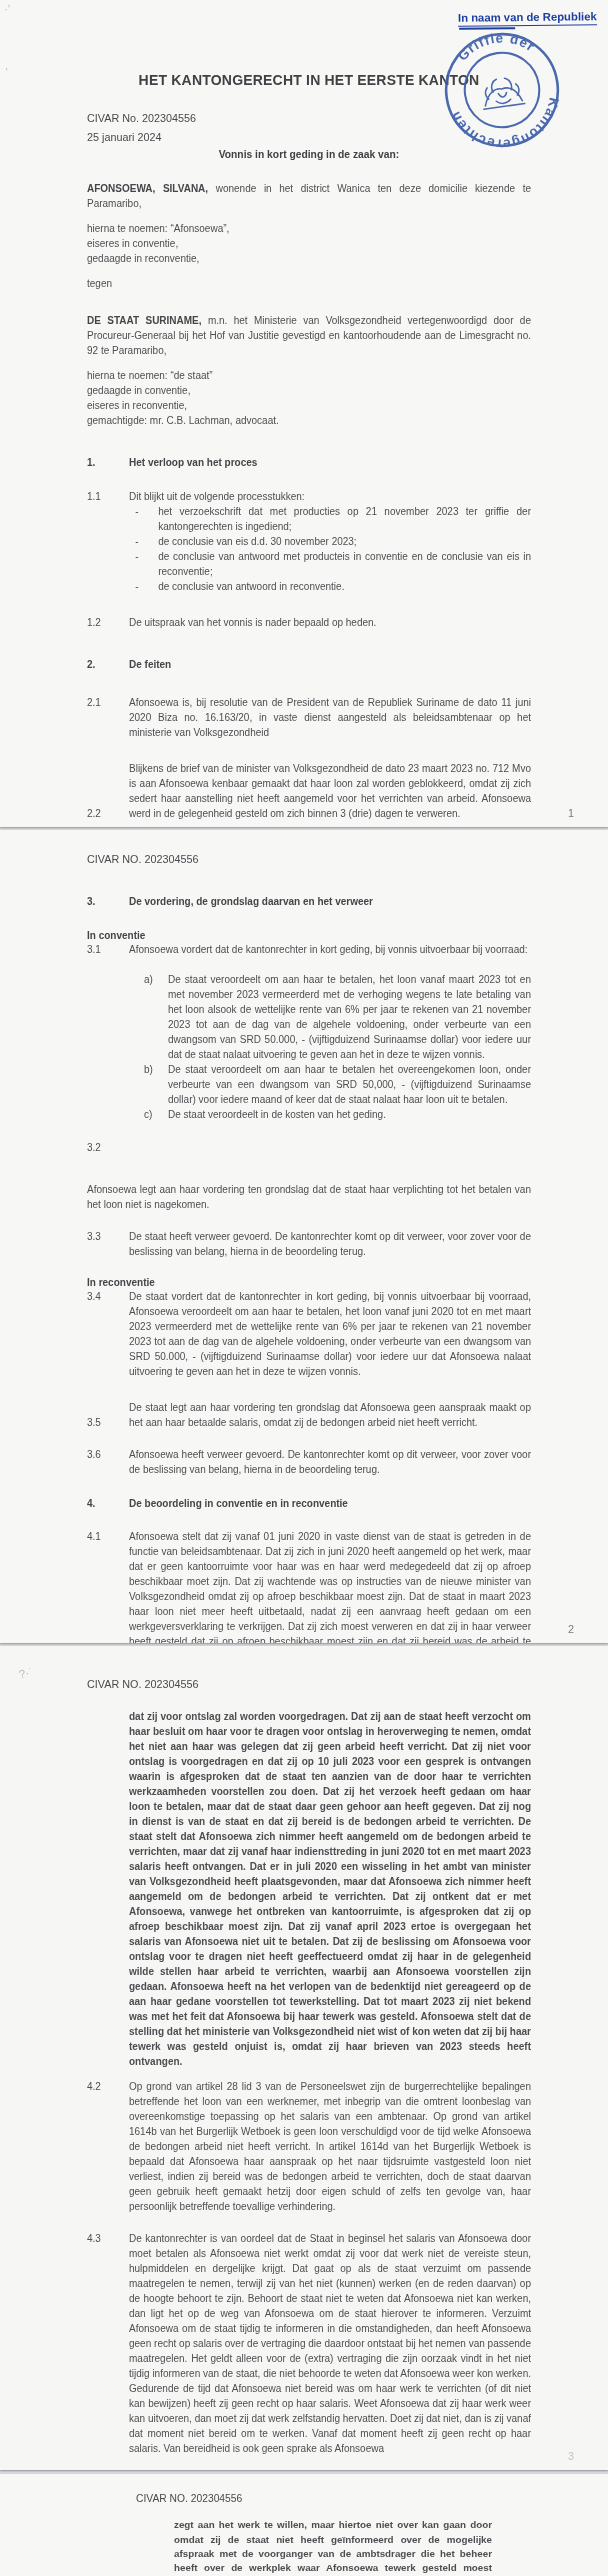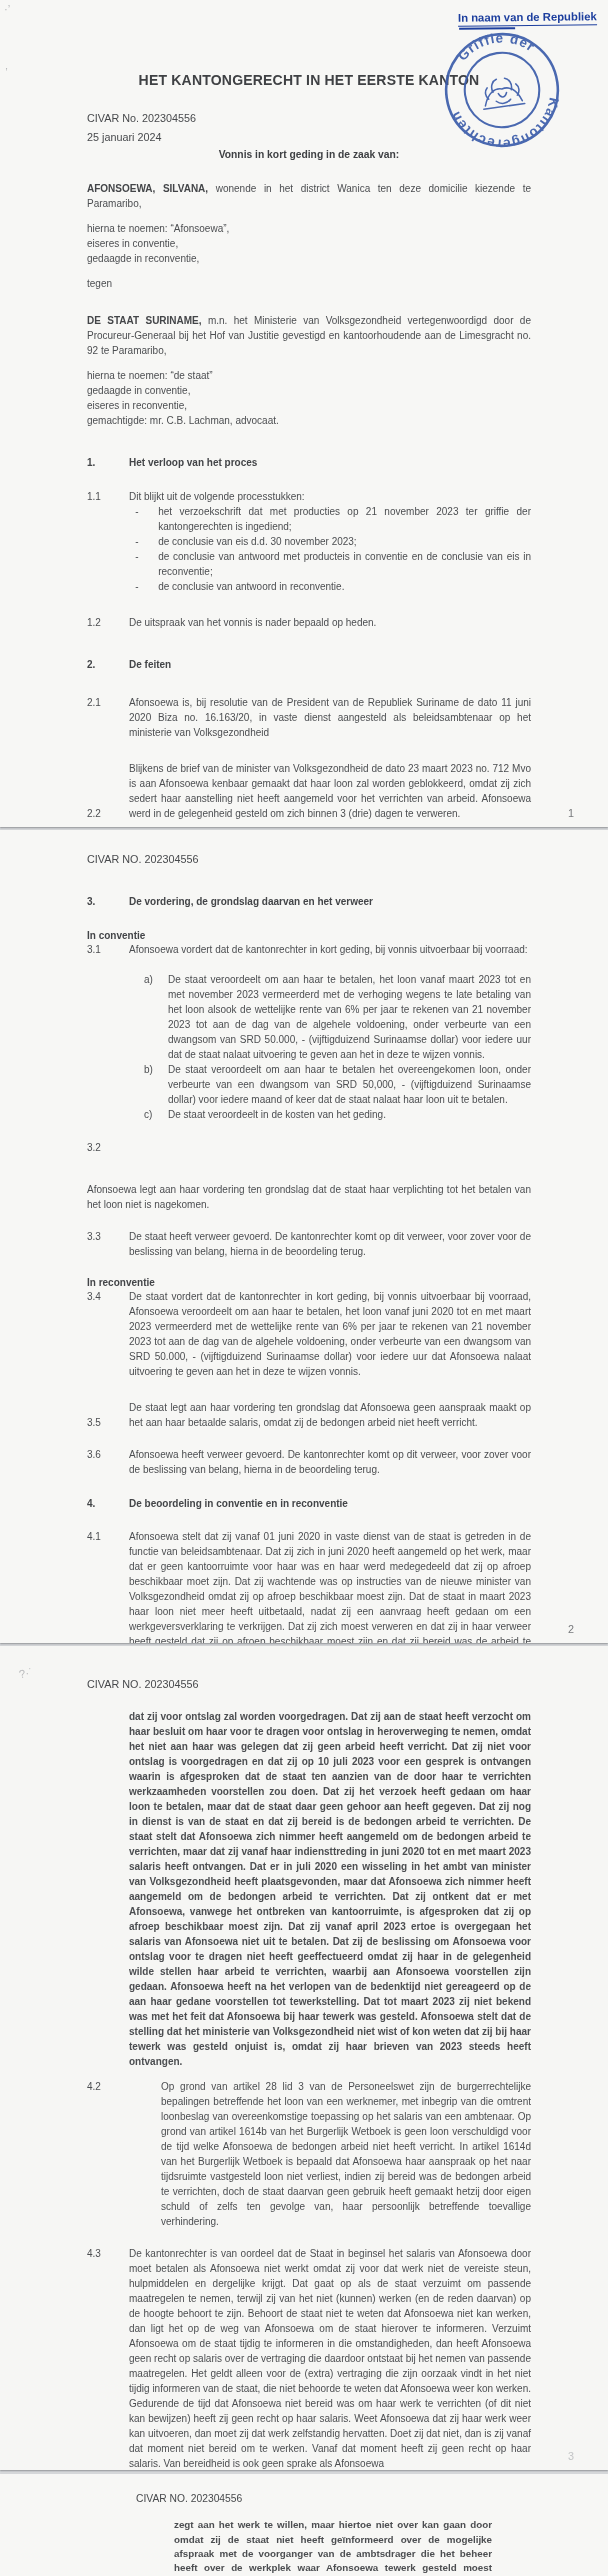--- a/index.html
+++ b/index.html
@@ -240,21 +240,21 @@
     <div class="pageno">2</div>
   </section>
 
   <section class="page p3">
     <span class="artifact" style="left:18.5px;top:20.6px;transform:rotate(-10deg);">?·˙</span>
 
     <div class="civar-h">CIVAR NO. 202304556</div>
 
     <p class="txt cont-par" style="margin-left:42px;">dat zij voor ontslag zal worden voorgedragen. Dat zij aan de staat heeft verzocht om haar besluit om haar voor te dragen voor ontslag in heroverweging te nemen, omdat het niet aan haar was gelegen dat zij geen arbeid heeft verricht. Dat zij niet voor ontslag is voorgedragen en dat zij op 10 juli 2023 voor een gesprek is ontvangen waarin is afgesproken dat de staat ten aanzien van de door haar te verrichten werkzaamheden voorstellen zou doen. Dat zij het verzoek heeft gedaan om haar loon te betalen, maar dat de staat daar geen gehoor aan heeft gegeven. Dat zij nog in dienst is van de staat en dat zij bereid is de bedongen arbeid te verrichten. De staat stelt dat Afonsoewa zich nimmer heeft aangemeld om de bedongen arbeid te verrichten, maar dat zij vanaf haar indiensttreding in juni 2020 tot en met maart 2023 salaris heeft ontvangen. Dat er in juli 2020 een wisseling in het ambt van minister van Volksgezondheid heeft plaatsgevonden, maar dat Afonsoewa zich nimmer heeft aangemeld om de bedongen arbeid te verrichten. Dat zij ontkent dat er met Afonsoewa, vanwege het ontbreken van kantoorruimte, is afgesproken dat zij op afroep beschikbaar moest zijn. Dat zij vanaf april 2023 ertoe is overgegaan het salaris van Afonsoewa niet uit te betalen. Dat zij de beslissing om Afonsoewa voor ontslag voor te dragen niet heeft geeffectueerd omdat zij haar in de gelegenheid wilde stellen haar arbeid te verrichten, waarbij aan Afonsoewa voorstellen zijn gedaan. Afonsoewa heeft na het verlopen van de bedenktijd niet gereageerd op de aan haar gedane voorstellen tot tewerkstelling. Dat tot maart 2023 zij niet bekend was met het feit dat Afonsoewa bij haar tewerk was gesteld. Afonsoewa stelt dat de stelling dat het ministerie van Volksgezondheid niet wist of kon weten dat zij bij haar tewerk was gesteld onjuist is, omdat zij haar brieven van 2023 steeds heeft ontvangen.</p>
 
-    <div class="item txt" style="margin-top:9px;gap:32px;">
+    <div class="item txt" style="margin-top:9px;">
       <span class="n">4.2</span>
       <span class="t">Op grond van artikel 28 lid 3 van de Personeelswet zijn de burgerrechtelijke bepalingen betreffende het loon van een werknemer, met inbegrip van die omtrent loonbeslag van overeenkomstige toepassing op het salaris van een ambtenaar. Op grond van artikel 1614b van het Burgerlijk Wetboek is geen loon verschuldigd voor de tijd welke Afonsoewa de bedongen arbeid niet heeft verricht. In artikel 1614d van het Burgerlijk Wetboek is bepaald dat Afonsoewa haar aanspraak op het naar tijdsruimte vastgesteld loon niet verliest, indien zij bereid was de bedongen arbeid te verrichten, doch de staat daarvan geen gebruik heeft gemaakt hetzij door eigen schuld of zelfs ten gevolge van, haar persoonlijk betreffende toevallige verhindering.</span>
     </div>
 
     <div class="item txt" style="margin-top:17.5px;">
       <span class="n">4.3</span>
       <span class="t">De kantonrechter is van oordeel dat de Staat in beginsel het salaris van Afonsoewa door moet betalen als Afonsoewa niet werkt omdat zij voor dat werk niet de vereiste steun, hulpmiddelen en dergelijke krijgt. Dat gaat op als de staat verzuimt om passende maatregelen te nemen, terwijl zij van het niet (kunnen) werken (en de reden daarvan) op de hoogte behoort te zijn. Behoort de staat niet te weten dat Afonsoewa niet kan werken, dan ligt het op de weg van Afonsoewa om de staat hierover te informeren. Verzuimt Afonsoewa om de staat tijdig te informeren in die omstandigheden, dan heeft Afonsoewa geen recht op salaris over de vertraging die daardoor ontstaat bij het nemen van passende maatregelen. Het geldt alleen voor de (extra) vertraging die zijn oorzaak vindt in het niet tijdig informeren van de staat, die niet behoorde te weten dat Afonsoewa weer kon werken. Gedurende de tijd dat Afonsoewa niet bereid was om haar werk te verrichten (of dit niet kan bewijzen) heeft zij geen recht op haar salaris. Weet Afonsoewa dat zij haar werk weer kan uitvoeren, dan moet zij dat werk zelfstandig hervatten. Doet zij dat niet, dan is zij vanaf dat moment niet bereid om te werken. Vanaf dat moment heeft zij geen recht op haar salaris. Van bereidheid is ook geen sprake als Afonsoewa</span>
     </div>
 
     <div class="pageno faint">3</div>

